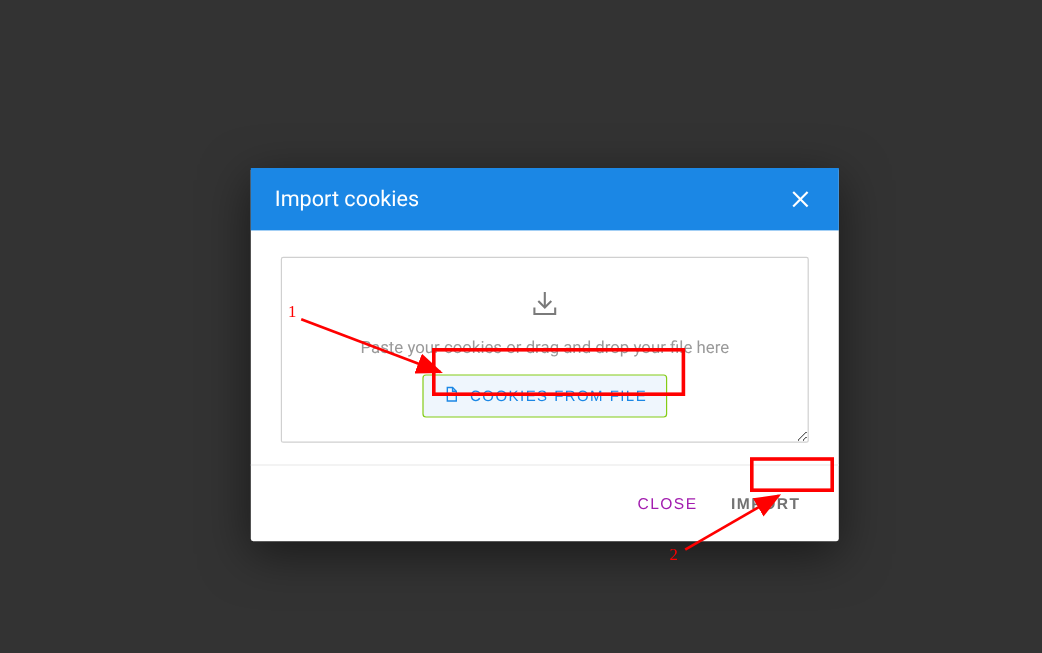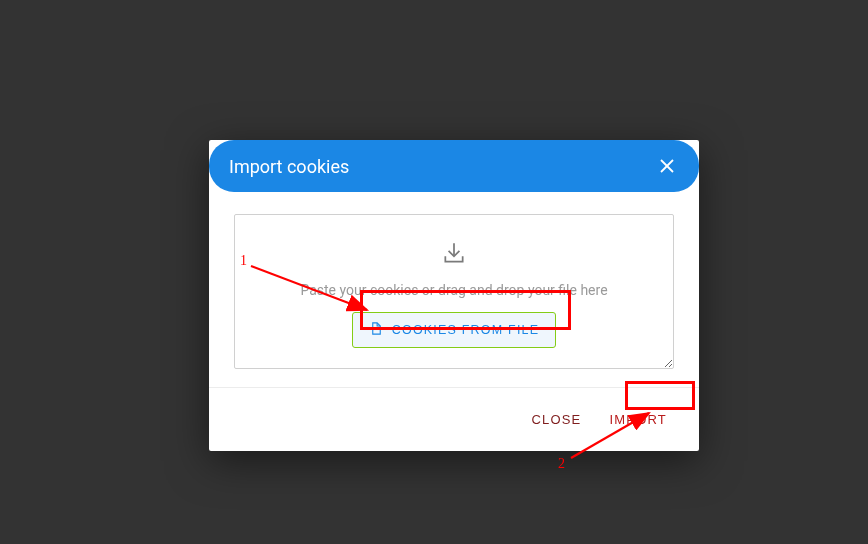--- a/index.html
+++ b/index.html
@@ -26,21 +26,20 @@
     }
     .dialog-header {
       background: #1b87e5;
       color: #fff;
       padding: 14px 20px;
       display: flex;
       align-items: center;
       justify-content: space-between;
       font-size: 18px;
       font-weight: 400;
-      border-radius: 25px;
     }
     .close-btn {
       cursor: pointer;
       display: flex;
       align-items: center;
       justify-content: center;
       width: 24px;
       height: 24px;
     }
     .dialog-body {
@@ -94,25 +93,26 @@
       text-align: right;
     }
     .footer-btn {
       background: transparent;
       border: none;
       font-size: 13px;
       letter-spacing: 1.2px;
       padding: 8px 12px;
       cursor: pointer;
       text-transform: uppercase;
-      color: #7f1d1d;
+      color: #a21caf;
     }
     .footer-btn.disabled {
-      color: #b91c1c;
+      color: #737373;
       cursor: default;
+      font-weight: bold;
     }
 
     
     .anno-box {
       position: absolute;
       border: 3px solid #ff0000;
       pointer-events: none;
     }
     .anno-label {
       position: absolute;

